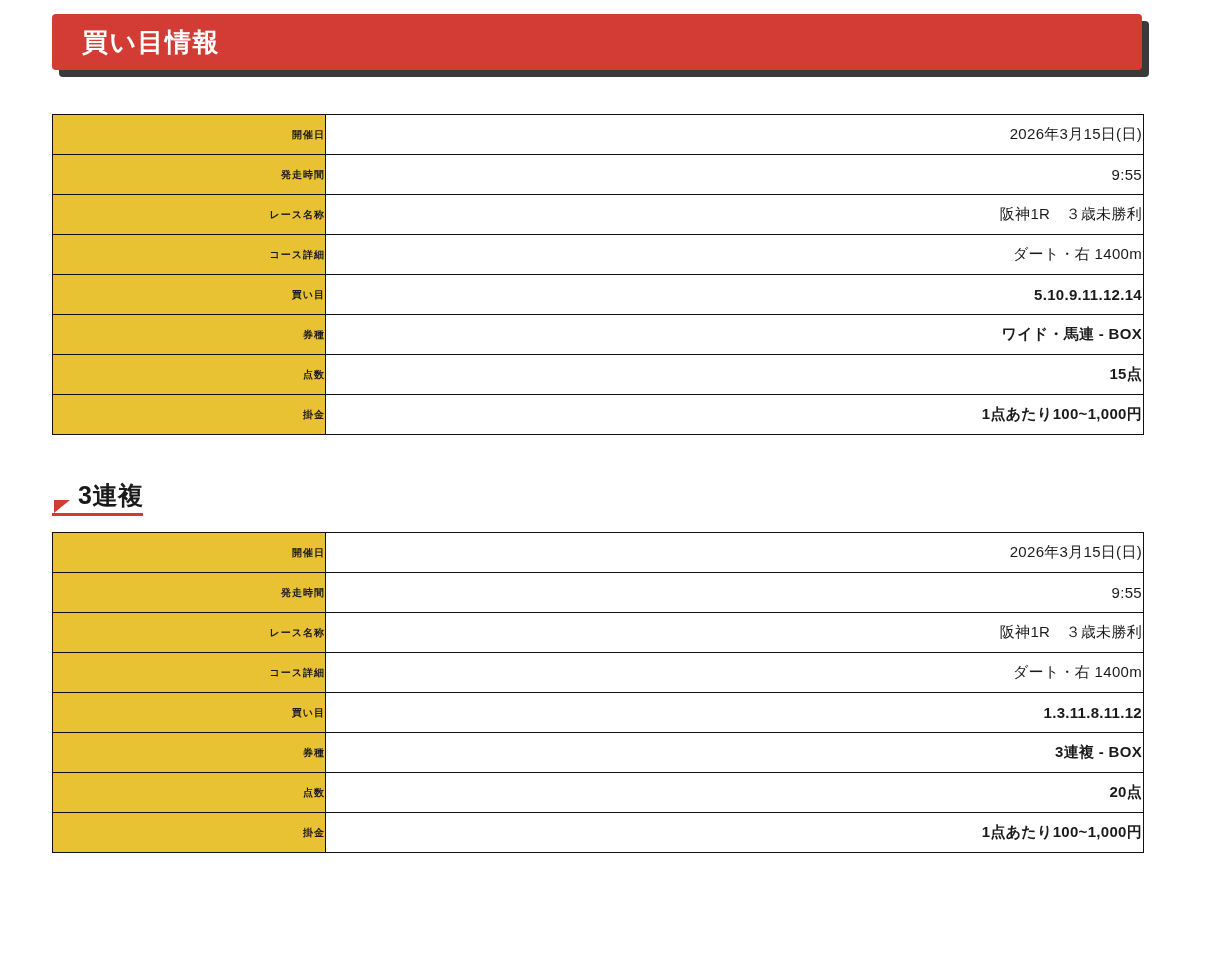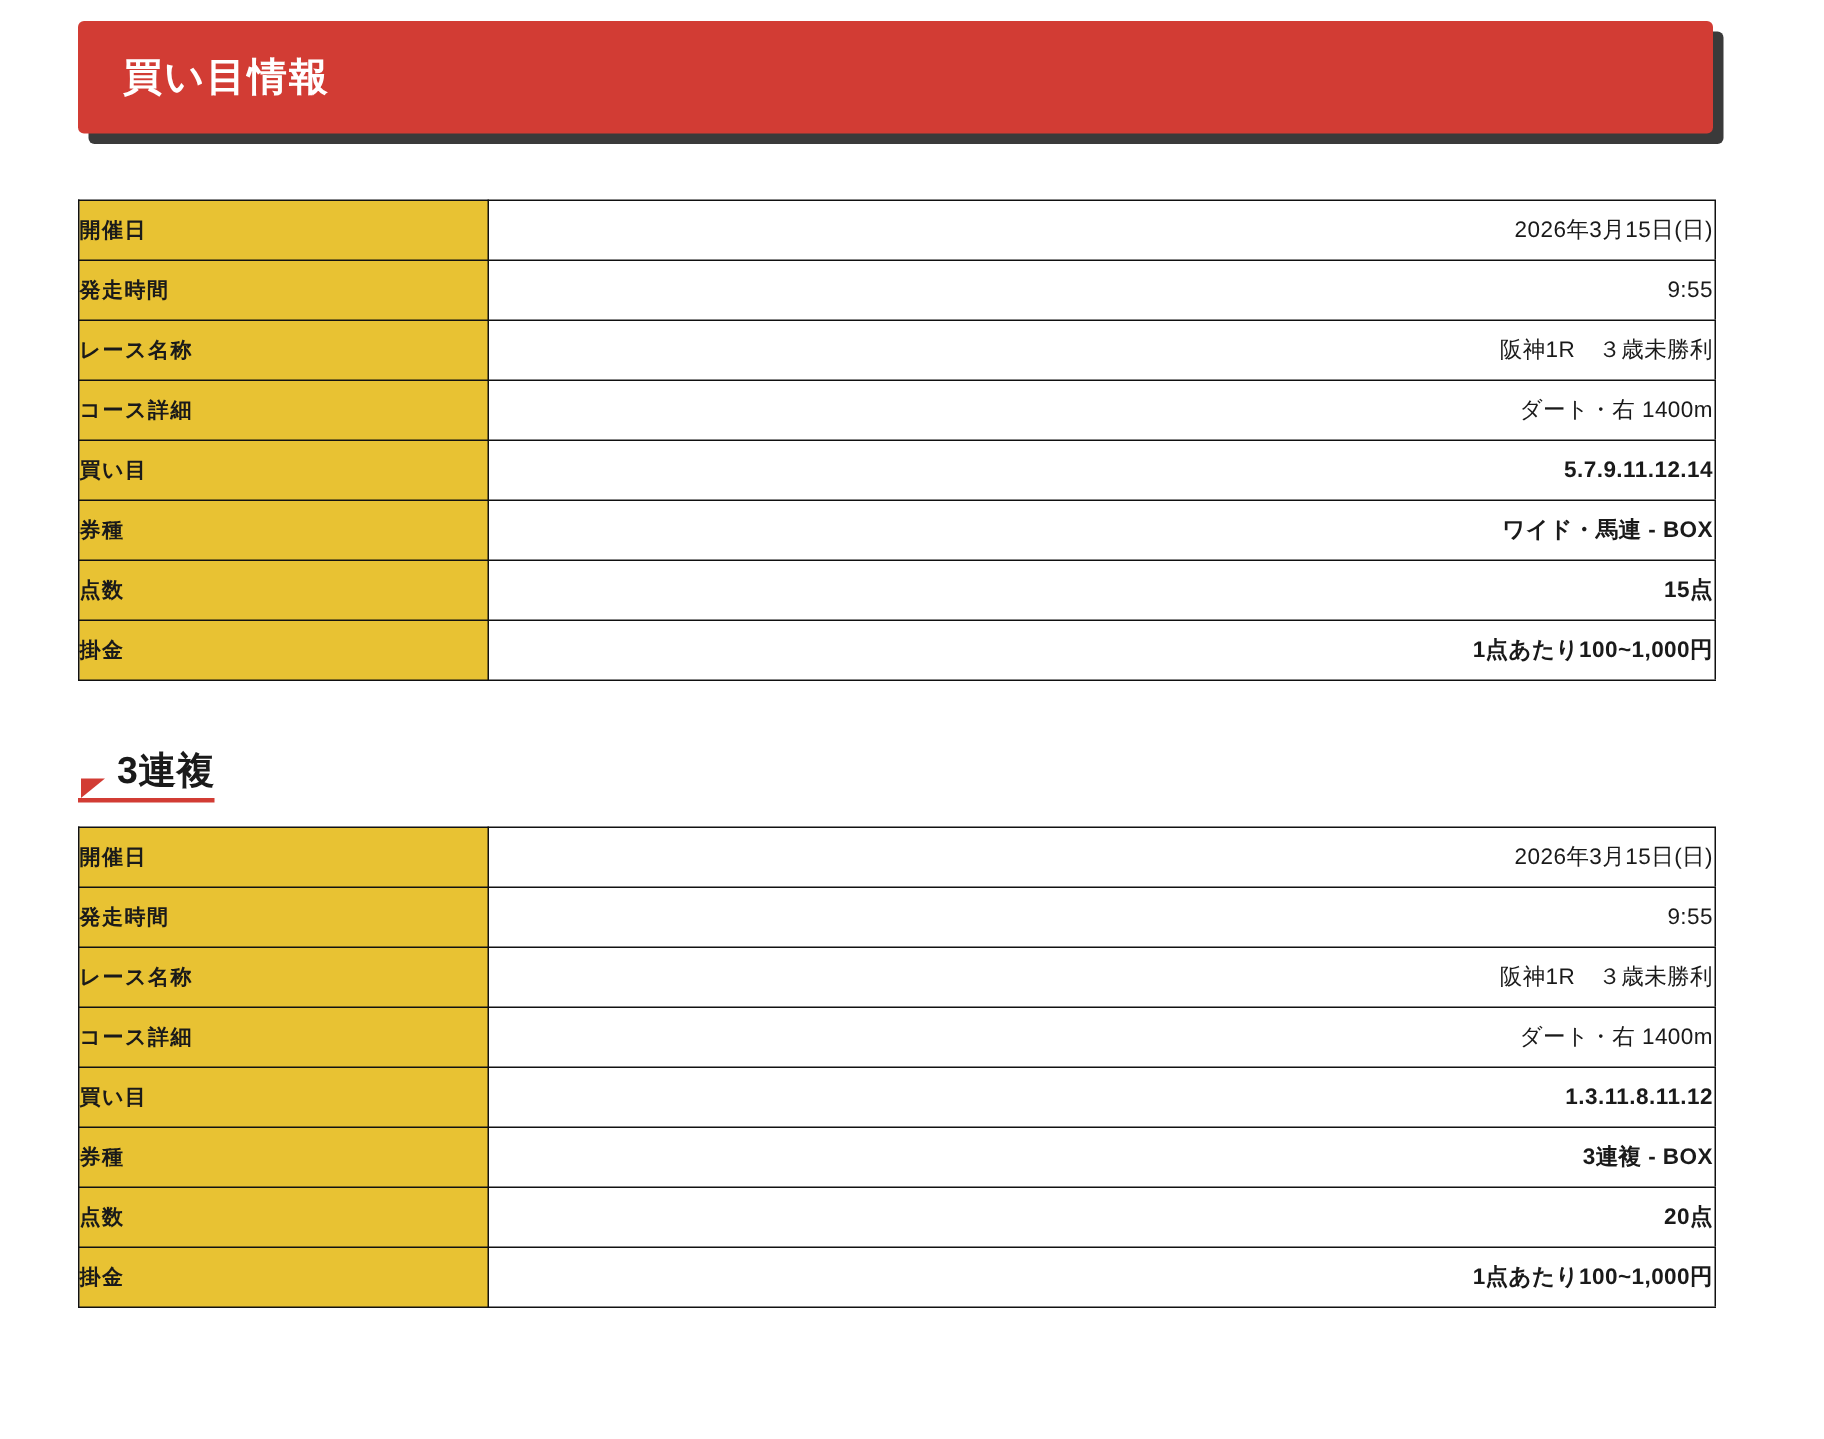--- a/index.html
+++ b/index.html
@@ -35,21 +35,21 @@
     top: 7px;
     right: -7px;
     bottom: -7px;
     background: #3a3a3a;
     border-radius: 4px;
   }
   .main-header {
     position: relative;
     background: #d23c34;
     border-radius: 4px;
-    height: 75px;
+    height: 56px;
     display: flex;
     align-items: center;
     padding-left: 30px;
     box-sizing: border-box;
   }
   .main-header-title {
     color: #ffffff;
     font-size: 26px;
     font-weight: bold;
     letter-spacing: 1.5px;
@@ -102,24 +102,24 @@
     table-layout: fixed;
     border: 1px solid #111111;
   }
   table.info-table tr {
     height: 40px;
   }
   table.info-table th {
     width: 272px;
     background: #e8c233;
     border: 1px solid #111111;
-    font-size: 14px;
+    font-size: 10px;
     font-weight: bold;
     color: #1a1a1a;
-    text-align: left;
+    text-align: right;
     letter-spacing: 1px;
     padding: 0;
   }
   table.info-table td {
     border: 1px solid #111111;
     border-right: none;
     font-size: 15px;
     color: #1a1a1a;
     text-align: right;
     padding-left: 12px;
@@ -156,21 +156,21 @@
         <tr>
           <th>レース名称</th>
           <td>阪神1R　３歳未勝利</td>
         </tr>
         <tr>
           <th>コース詳細</th>
           <td>ダート・右 1400m</td>
         </tr>
         <tr>
           <th>買い目</th>
-          <td class="strong">5.7.9.11.12.14</td>
+          <td class="strong">5.10.9.11.12.14</td>
         </tr>
         <tr>
           <th>券種</th>
           <td class="strong">ワイド・馬連 - BOX</td>
         </tr>
         <tr>
           <th>点数</th>
           <td class="strong">15点</td>
         </tr>
         <tr>

